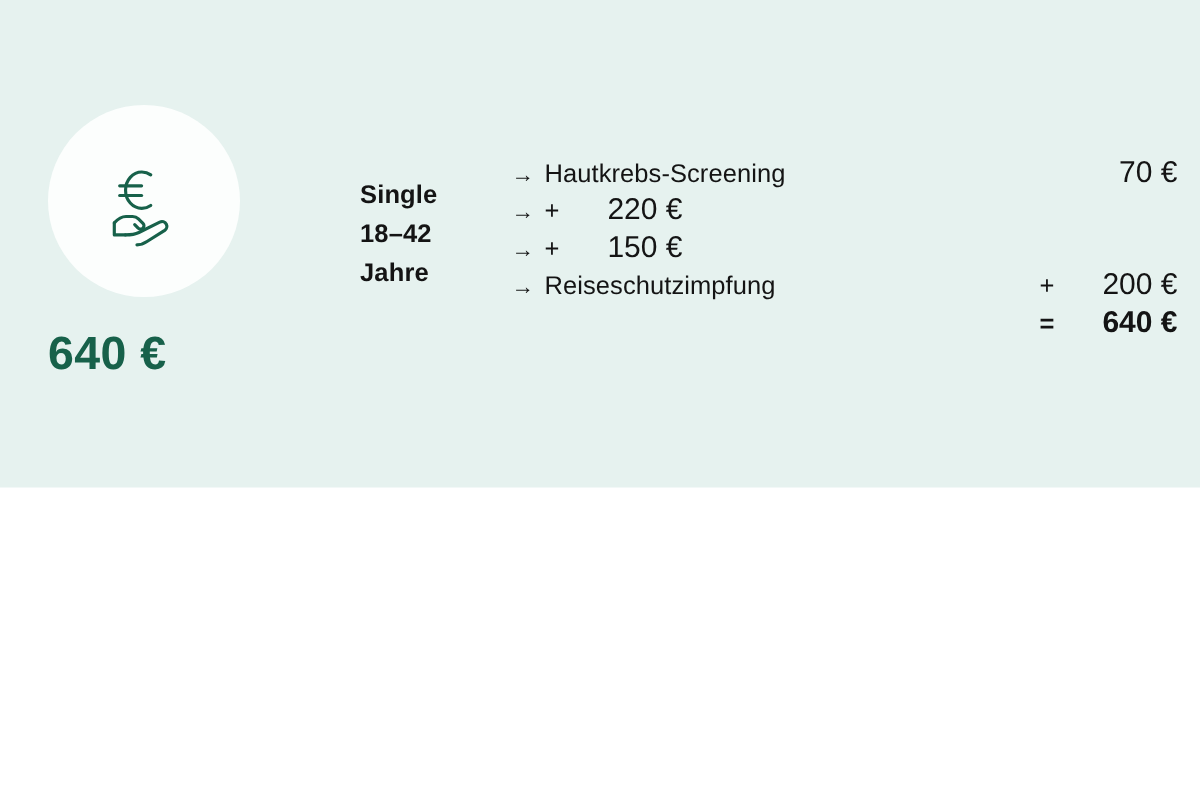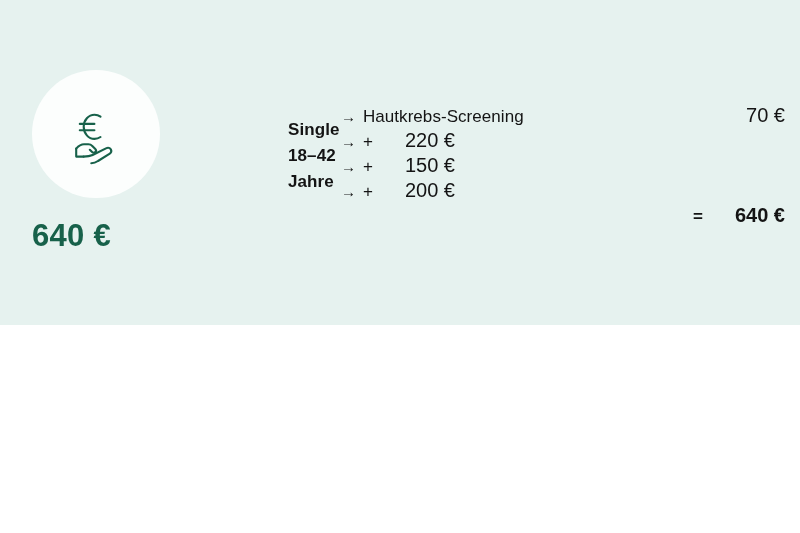--- a/index.html
+++ b/index.html
@@ -66,21 +66,20 @@
   
   .segment-label {
     position: absolute;
     left: 240px;
     top: 117px;
     font-size: 17px;
     font-weight: 700;
     color: #141414;
     line-height: 1.52;
     letter-spacing: 0.1px;
-    margin-left: 48px;
   }
   .segment-label div {
     white-space: nowrap;
   }
 
   
   .service-list {
     position: absolute;
     left: 341px;
     top: 103px;
@@ -184,20 +183,21 @@
     </div>
 
     <div class="service-row">
       <span class="arrow-icon">→</span>
       <span class="op-cell">+</span>
       <span class="amount-cell">150 €</span>
     </div>
 
     <div class="service-row">
       <span class="arrow-icon">→</span>
+      <span class="service-name">Reiseschutzimpfung</span>
       <span class="op-cell">+</span>
       <span class="amount-cell">200 €</span>
     </div>
 
     <div class="service-row total-row">
       <span class="arrow-icon"></span>
       <span class="service-name"></span>
       <span class="op-cell">=</span>
       <span class="amount-cell">640 €</span>
     </div>

